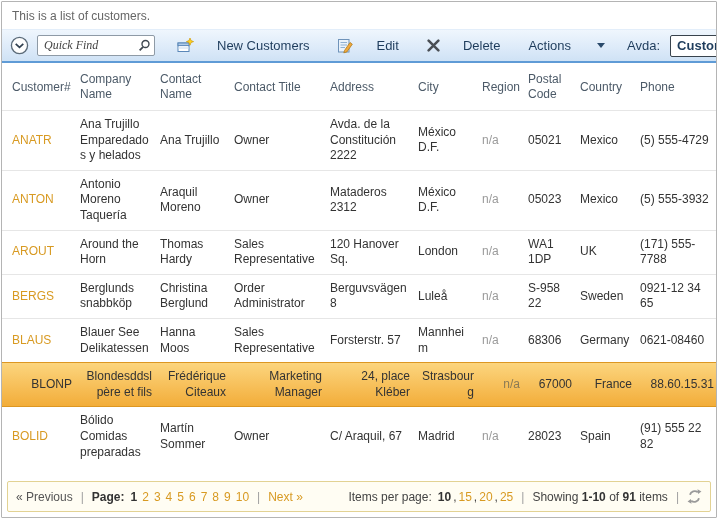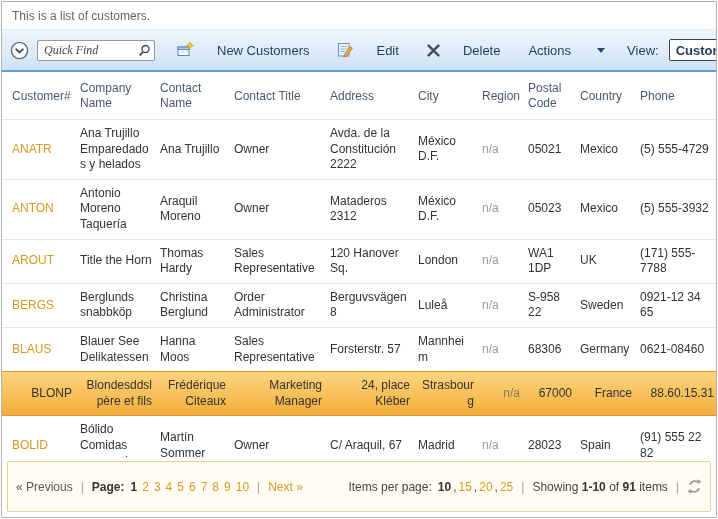--- a/index.html
+++ b/index.html
@@ -11,21 +11,21 @@
     background:#fff; overflow:hidden;
     display:flex; flex-direction:column;
     font-size:12px; color:#333;
   }
   
   .desc{ padding:7px 10px 6px; color:#666; font-size:12px; }
 
   
   .toolbar{
     display:flex; align-items:center; gap:8px;
-    padding:4px 8px; height:43px; flex:0 0 auto;
+    padding:4px 8px; height:34px; flex:0 0 auto;
     background:linear-gradient(#eff6fd, #d9e8f8 70%, #cfe2f5);
     border-top:1px solid #e3eefa;
     border-bottom:2px solid #5f9bd6;
     color:#1e3c5c; font-size:13px;
   }
   .circle-btn{ width:19px; height:19px; cursor:pointer; flex:0 0 auto; }
   .qf-wrap{ position:relative; }
   .qf-input{
     width:118px; height:21px; border:1px solid #8e9aa6; border-radius:2px;
     padding:2px 22px 2px 6px; font-size:12px; font-style:italic;
@@ -69,21 +69,21 @@
   a.rowlink{ color:#d89a22; text-decoration:none; cursor:pointer; }
   tr.selected{ background:linear-gradient(#fcd57e, #f2ac38);text-align:right; }
   tr.selected td{ border-top:1px solid #dd9722; border-bottom:1px solid #dd9722; }
   tr.selected a.rowlink{ color:#333; }
   tr.selected td.na{ color:#8a7a55; }
 
   
   .footer{
     flex:0 0 auto; margin:4px 5px 5px;
     border:1px solid #e2d293; background:#fffdf3; border-radius:2px;
-    padding:17px 8px; display:flex; align-items:center;
+    padding:7px 8px; display:flex; align-items:center;
     justify-content:space-between; font-size:12px; color:#444;
   }
   .fgroup{ display:flex; align-items:center; gap:6px; white-space:nowrap; }
   .sep{ color:#a0a0a0; padding:0 2px; }
   .plink{ color:#d89a22; cursor:pointer; text-decoration:none; }
   .pcur{ font-weight:bold; color:#333; }
   .prev{ color:#555; cursor:pointer; }
   .bold{ font-weight:bold; color:#333; }
   .pages{ display:flex; gap:5px; }
   .refresh-btn{ cursor:pointer; display:flex; align-items:center; }
@@ -136,21 +136,21 @@
         <path d="M1.5 1.5 L10.5 10.5 M10.5 1.5 L1.5 10.5" stroke="#4a4f55" stroke-width="2.3" stroke-linecap="round"></path>
       </svg>
       <span>Delete</span>
     </span>
     <span style="width:22px"></span>
     <span class="tb-btn">
       <span>Actions</span>
       <span class="caret"></span>
     </span>
     <span class="spacer"></span>
-    <span class="view-label">View:</span>
+    <span class="view-label">Avda:</span>
     <span class="view-select">
       <span>Customers</span>
       <span class="caret"></span>
     </span>
   </div>
 
   <div class="grid-wrap">
     <table>
       <colgroup>
         <col class="c0">
@@ -198,21 +198,21 @@
             <td>Owner</td>
             <td>Mataderos 2312</td>
             <td>México D.F.</td>
             <td class="na">n/a</td>
             <td>05023</td>
             <td>Mexico</td>
             <td>(5) 555-3932</td>
           </tr>
           <tr>
             <td><a class="rowlink">AROUT</a></td>
-            <td>Title the Horn</td>
+            <td>Around the Horn</td>
             <td>Thomas Hardy</td>
             <td>Sales Representative</td>
             <td>120 Hanover Sq.</td>
             <td>London</td>
             <td class="na">n/a</td>
             <td>WA1 1DP</td>
             <td>UK</td>
             <td>(171) 555-7788</td>
           </tr>
           <tr>

